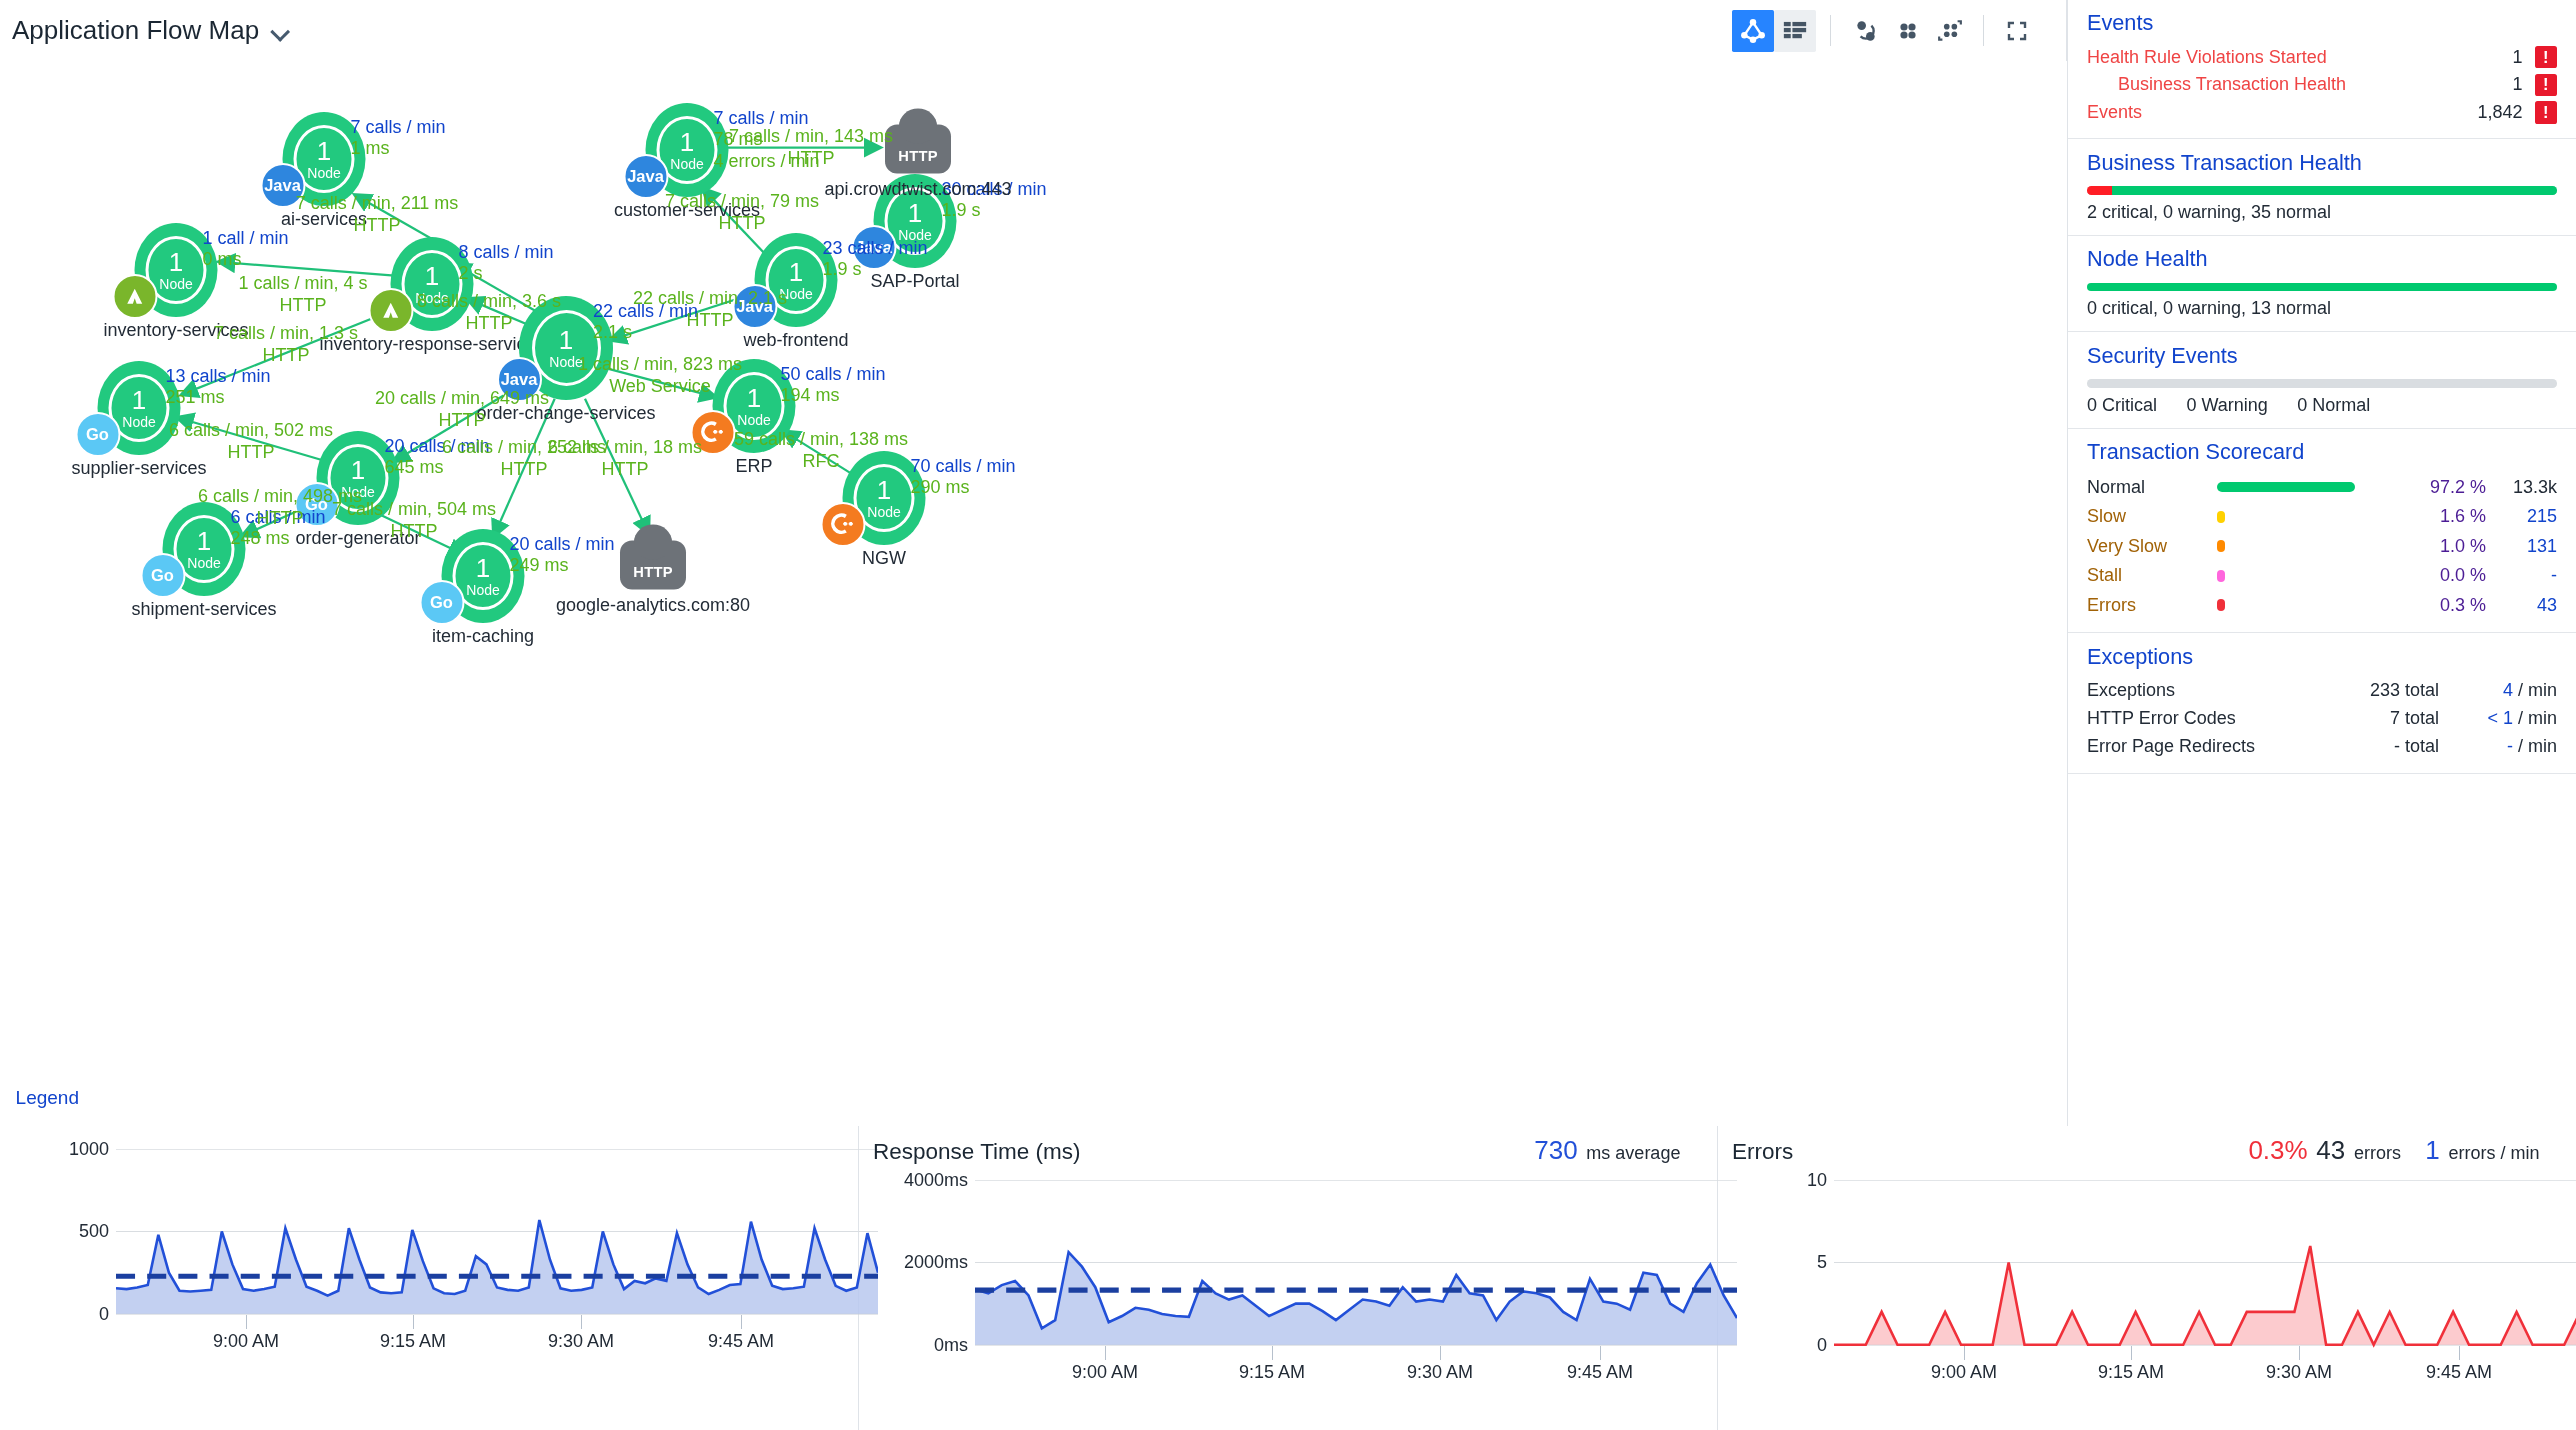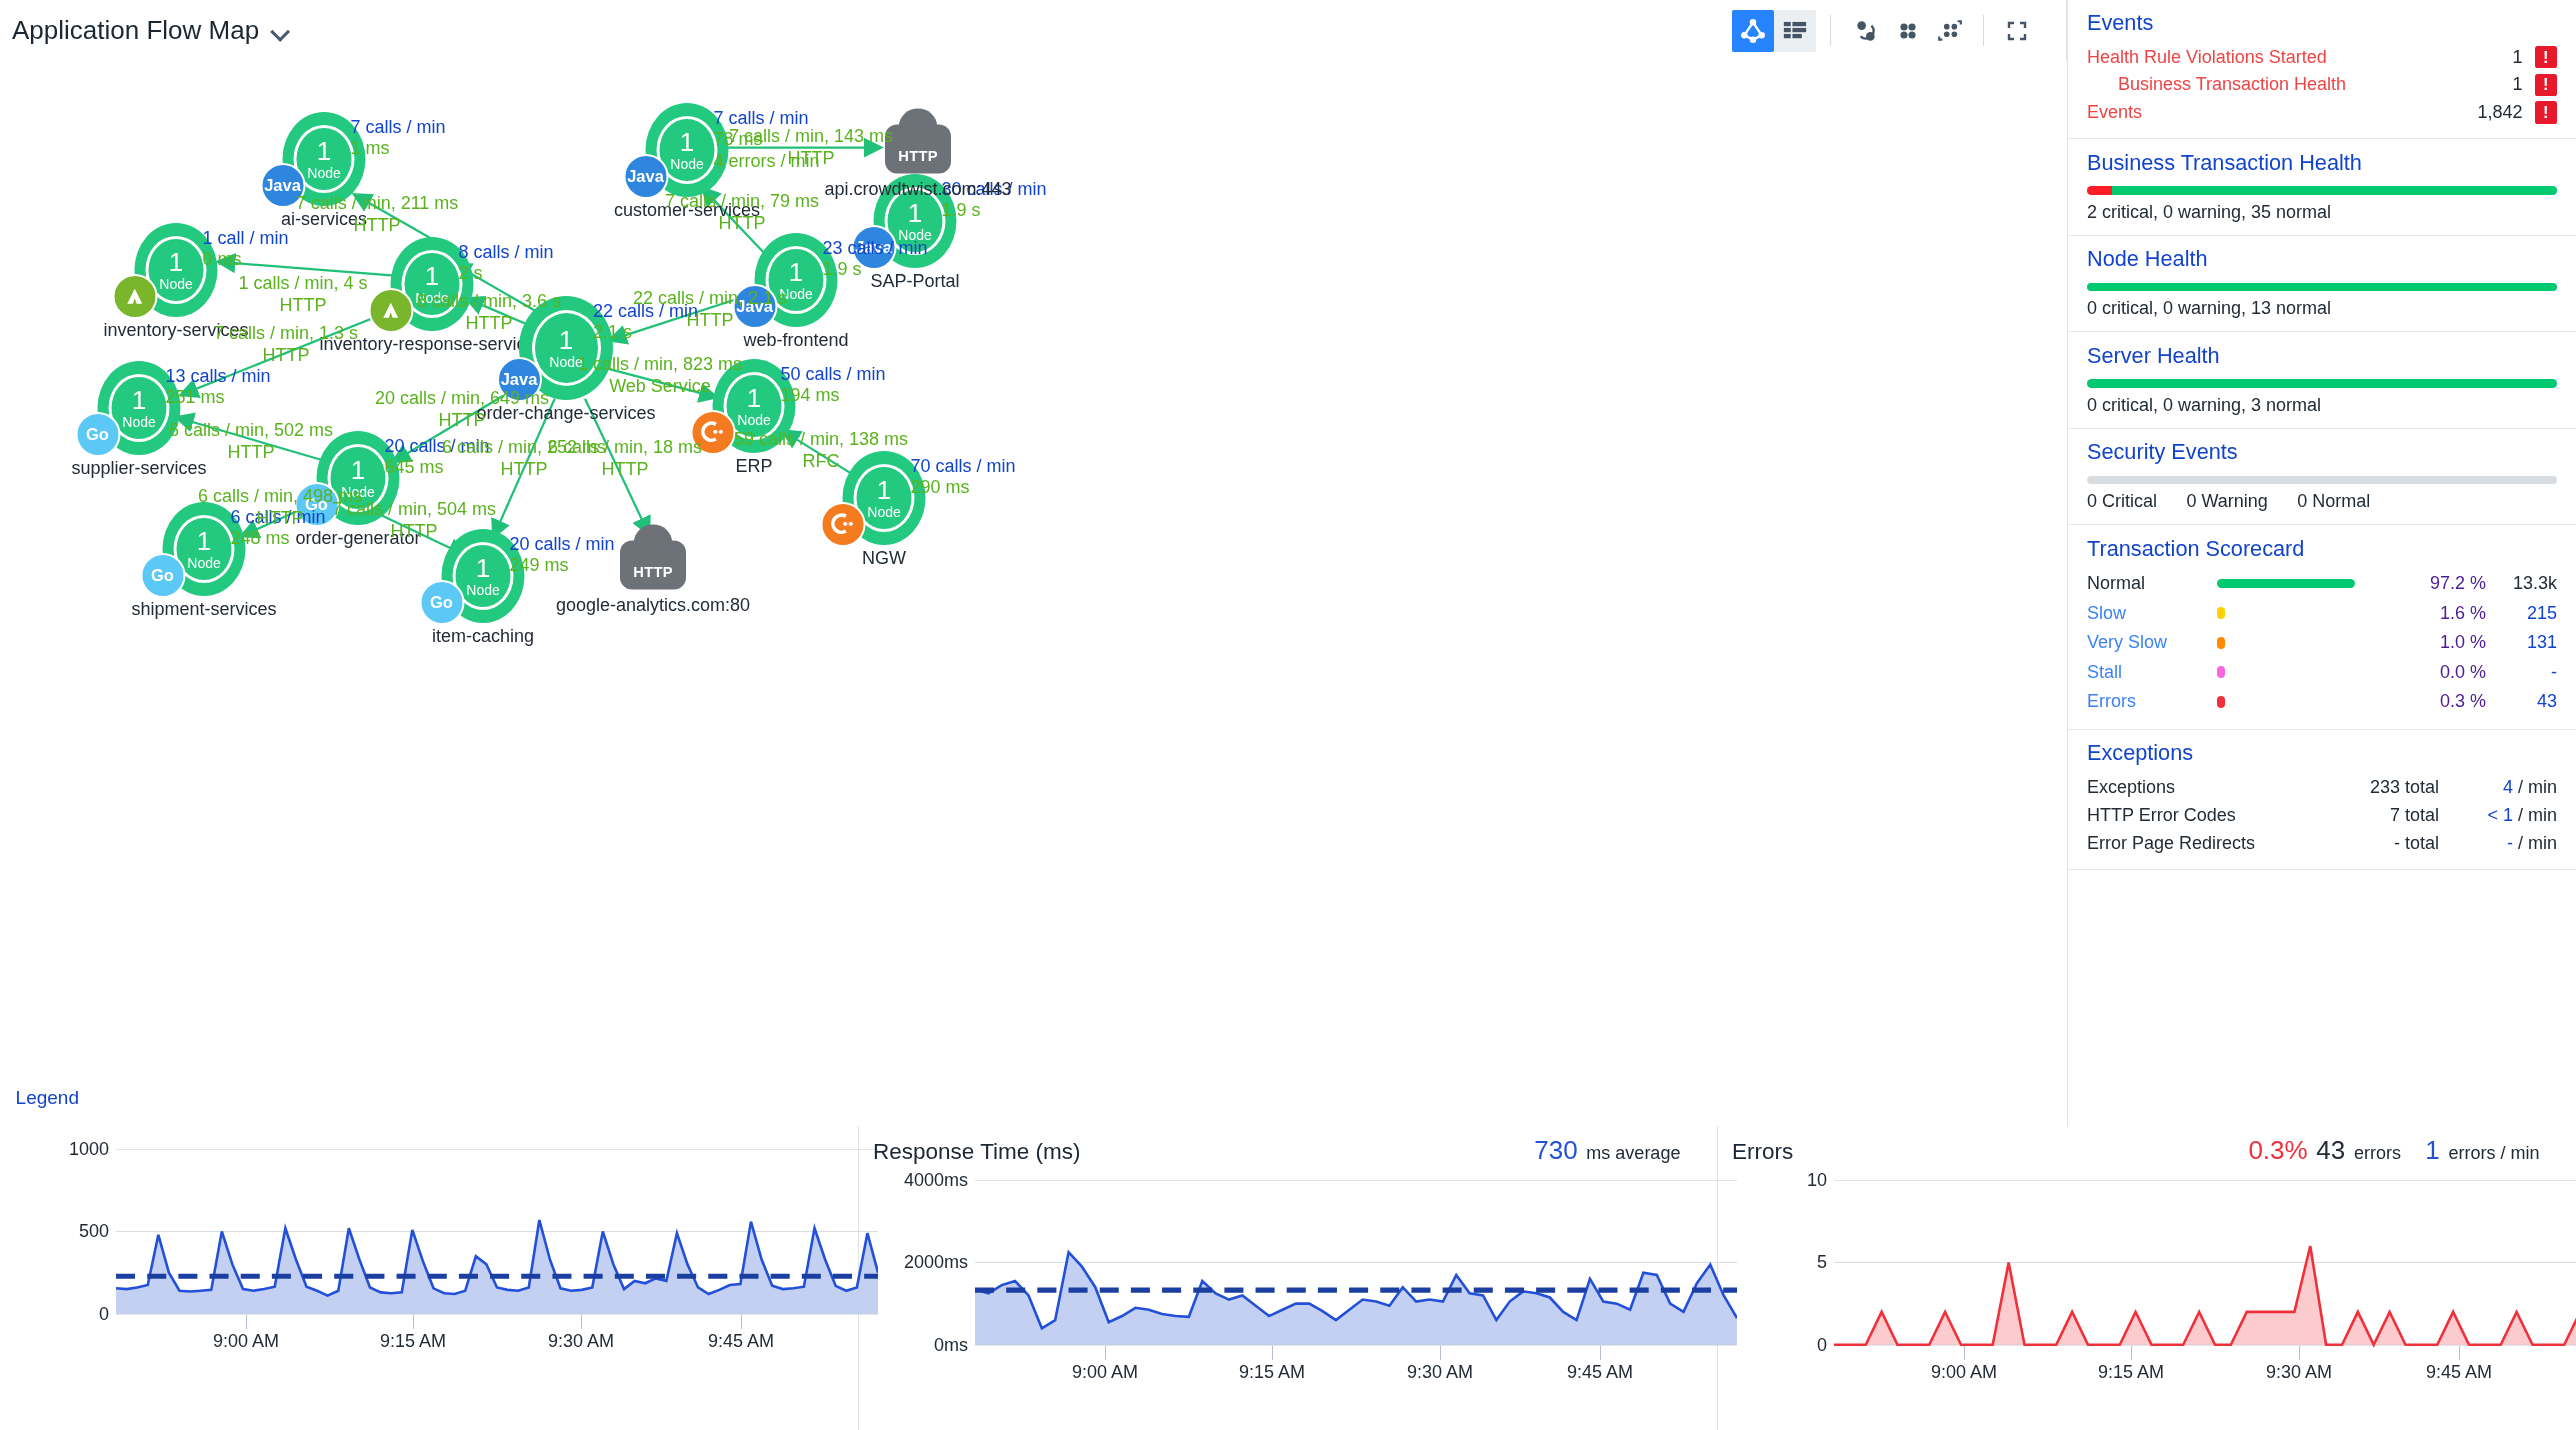--- a/index.html
+++ b/index.html
@@ -145,21 +145,21 @@
     width: 22.5px; height: 22.5px; background: #e8192c; border-radius: 2.6px;
     color: #fff; font-size: 16.5px; font-weight: bold;
     display: flex; align-items: center; justify-content: center;
   }
   .hbar { height: 8.7px; border-radius: 4.3px; background: #d9dde1; display: flex; overflow: hidden; margin: 10.4px 0 7px 0; }
   .hbar .seg { height: 100%; }
   .sb-sub { color: #222b36; font-size: 18px; }
   .sec-counts { display: flex; gap: 29.4px; color: #222b36; font-size: 18px; margin-top: 5.2px; }
 
   .score-row { display: flex; align-items: center; padding: 4.3px 0; }
-  .score-name { width: 130px; color: #3b82f6; }
+  .score-name { width: 130px; color: #a16207; }
   .score-name.normal { color: #222b36; }
   .score-bar-wrap { flex: 1; display: flex; align-items: center; }
   .score-bar { height: 9.5px; border-radius: 5.2px; }
   .score-dot { width: 7.8px; height: 12px; border-radius: 4.3px; }
   .score-pct { width: 78px; text-align: right; color: #4c1d95; }
   .score-cnt { width: 71px; text-align: right; color: #1144cc; }
   .score-cnt.normal { color: #222b36; }
 
   .exc-row { display: flex; align-items: center; padding: 3.5px 0; color: #222b36; }
   .exc-name { flex: 1; }
@@ -623,27 +623,20 @@
     </div>
 
     <div class="sb-panel">
       <div class="sb-head">Node Health</div>
       <div class="hbar" id="node-bar">
           <div class="seg" style="background: rgb(0, 201, 111); width: 100%;"></div>
         </div>
       <div class="sb-sub">0 critical, 0 warning, 13 normal</div>
     </div>
 
-    <div class="sb-panel">
-      <div class="sb-head">Server Health</div>
-      <div class="hbar" id="server-bar">
-          <div class="seg" style="background: rgb(0, 201, 111); width: 100%;"></div>
-        </div>
-      <div class="sb-sub">0 critical, 0 warning, 3 normal</div>
-    </div>
 
     <div class="sb-panel">
       <div class="sb-head">Security Events</div>
       <div class="hbar" id="sec-bar">
           <div class="seg" style="background: rgb(217, 221, 225); width: 100%;"></div>
         </div>
       <div class="sec-counts">
         <span>0 Critical</span>
         <span>0 Warning</span>
         <span>0 Normal</span>

